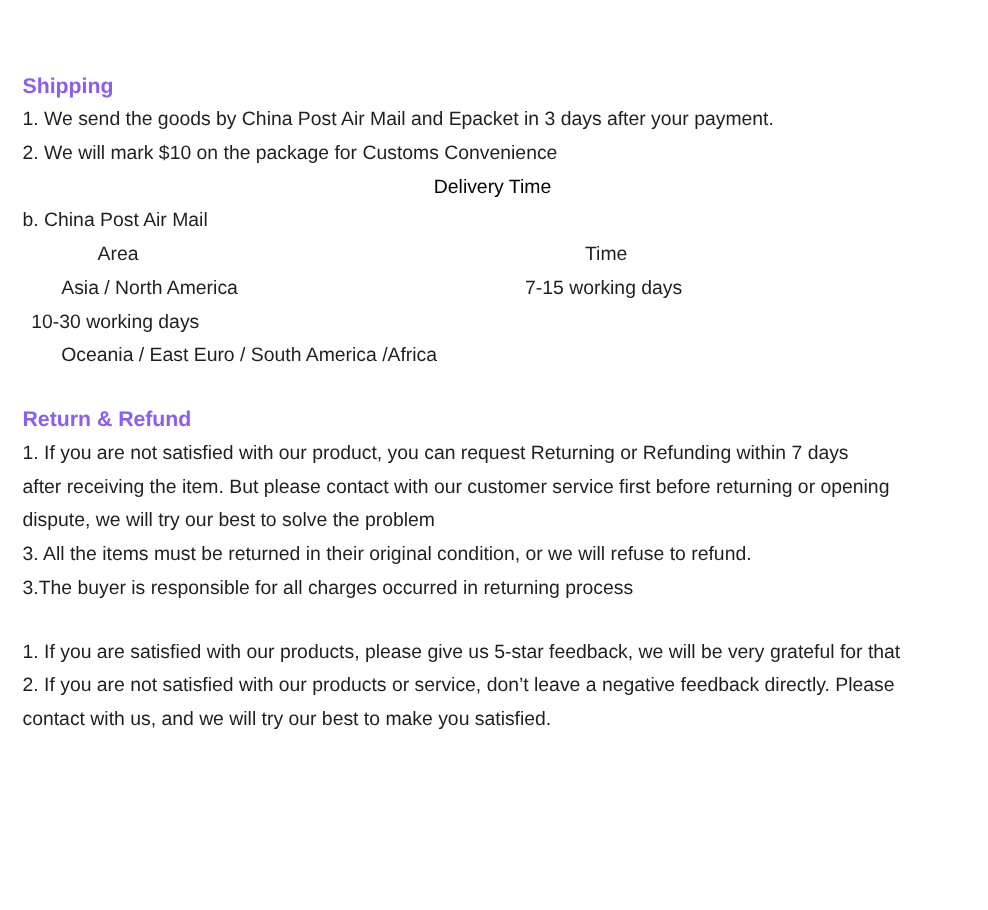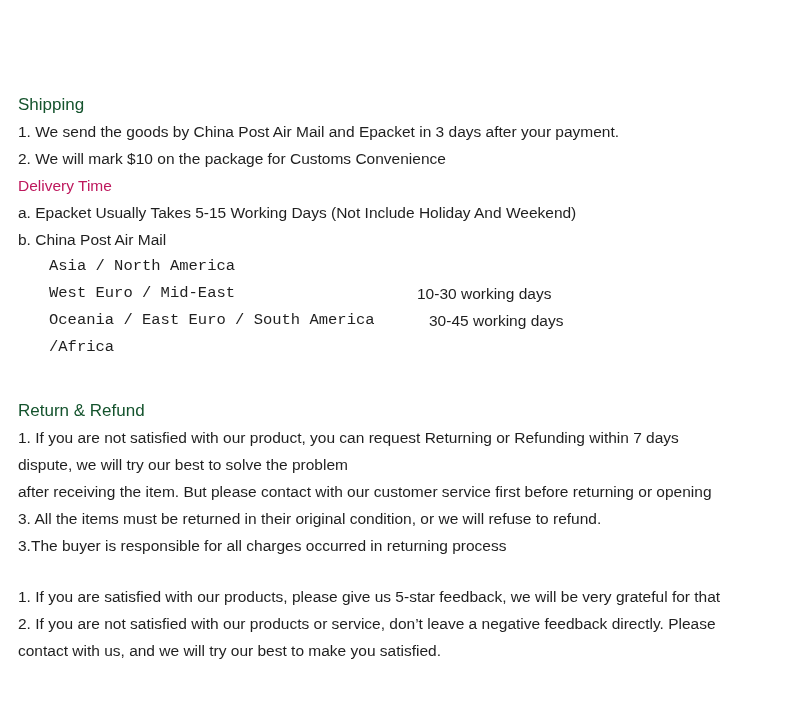--- a/index.html
+++ b/index.html
@@ -13,25 +13,24 @@
     height: 728px;
     background: #ffffff;
     overflow: hidden;
     font-family: "Liberation Sans", sans-serif;
     color: #1f1f1f;
     box-sizing: border-box;
     padding: 55px 20px 0 18px;
     font-size: 15.5px;
   }
   .heading {
-    font-weight: normal;
+    font-weight: bold;
     font-size: 17px;
     line-height: 27px;
-    color: #14532d;
-    margin-top: 36px;
+    color: #8b5cf6;
   }
   .line {
     line-height: 27px;
     white-space: pre-wrap;
   }
   .red {
     color: #b9283c;
   }
   .section-gap {
     margin-top: 24px;
@@ -39,58 +38,60 @@
   .policy-table {
     width: 100%;
   }
   .t-row {
     display: grid;
     grid-template-columns: 392px auto;
     line-height: 27px;
   }
   .cell-area-header { padding-left: 60px; }
   .cell-time-header { padding-left: 58px; }
-  .cell-area { padding-left: 31px; font-family: Liberation Mono, monospace; }
+  .cell-area { padding-left: 31px; }
   .cell-time-0 { padding-left: 10px; }
   .cell-time-1 { padding-left: 7px; }
   .cell-time-2 { padding-left: 19px; }
 </style>
 </head>
 <body>
 
 <div class="page" style="background: rgb(255, 255, 255); color: rgb(31, 31, 31);">
 
   <div>
     <div class="heading">Shipping</div>
     <div class="line">1. We send the goods by China Post Air Mail and Epacket in 3 days after your payment.</div>
     <div class="line">2. We will mark $10 on the package for Customs Convenience</div>
-    <div class="line red" style="color: #be185d;">Delivery Time</div>
-    <div class="line">a. Epacket Usually Takes 5-15 Working Days (Not Include Holiday And Weekend)</div>
+    <div class="line red" style="color: #000000; text-align: center;">Delivery Time</div>
     <div class="line">b. China Post Air Mail</div>
 
     <div class="policy-table">
       <div class="t-row">
-        <div class="cell-area">Asia / North America</div>
+        <div class="cell-area-header">Area</div>
+        <div class="cell-time-header">Time</div>
       </div>
       <div class="t-row">
-        <div class="cell-area">West Euro / Mid-East</div>
+        <div class="cell-area">Asia / North America</div>
+        <div class="cell-time-0">7-15 working days</div>
+      </div>
+      <div class="t-row">
         <div class="cell-time-1">10-30 working days</div>
       </div>
       <div class="t-row">
         <div class="cell-area">Oceania / East Euro / South America /Africa</div>
-        <div class="cell-time-2">30-45 working days</div>
       </div>
     </div>
   </div>
 
   <div class="section-gap">
     <div class="heading">Return &amp; Refund</div>
     <div class="line">1. If you are not satisfied with our product, you can request Returning or Refunding within 7 days</div>
+    <div class="line">after receiving the item. But please contact with our customer service first before returning or opening</div>
     <div class="line">dispute, we will try our best to solve the problem</div>
-    <div class="line">after receiving the item. But please contact with our customer service first before returning or opening</div>
     <div class="line">3. All the items must be returned in their original condition, or we will refuse to refund.</div>
     <div class="line">3.The buyer is responsible for all charges occurred in returning process</div>
   </div>
 
   <div class="section-gap">
     <div class="line">1. If you are satisfied with our products, please give us 5-star feedback, we will be very grateful for that</div>
     <div class="line">2. If you are not satisfied with our products or service, don’t leave a negative feedback directly. Please</div>
     <div class="line">contact with us, and we will try our best to make you satisfied.</div>
   </div>
 

